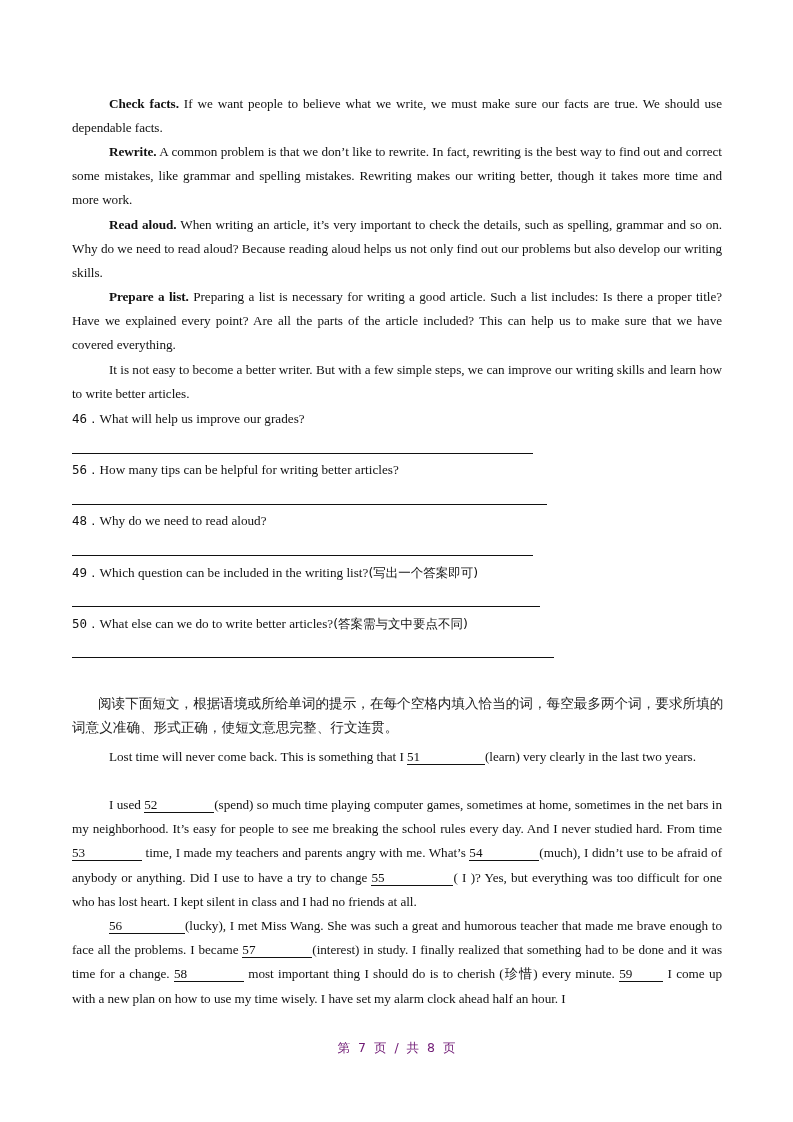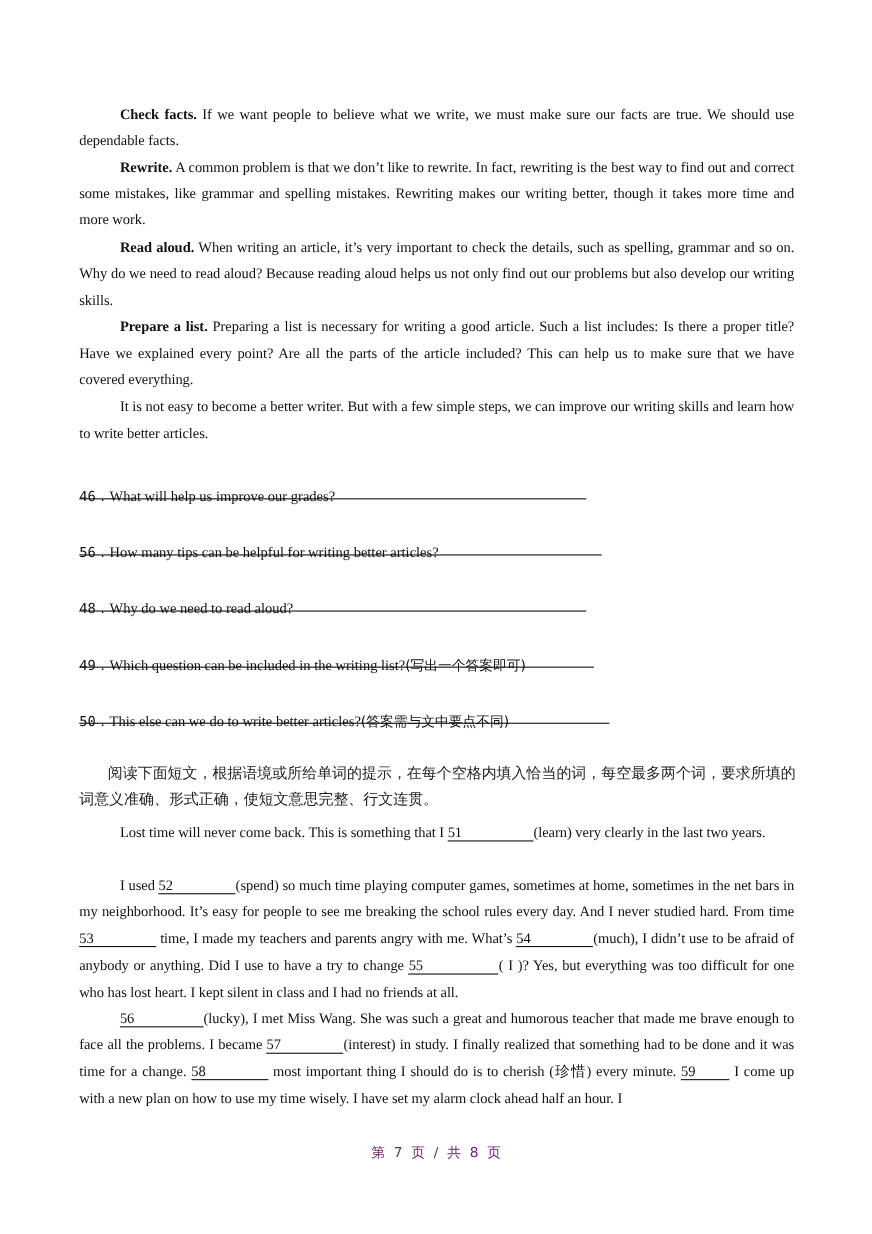--- a/index.html
+++ b/index.html
@@ -11,21 +11,21 @@
   .page { position: absolute; left: 0; top: 0; width: 793px; height: 808px; }
   .p {
     position: absolute; left: 72px; width: 650px;
     font-size: 13.2px; line-height: 24.2px;
     text-align: justify; text-align-last: left;
     letter-spacing: -0.05px;
   }
   .indent { text-indent: 37px; }
   .b { font-weight: bold; }
   .q {
-    position: absolute; left: 72px; font-size: 13.2px; line-height: 18px; white-space: nowrap; margin-top: 32px;
+    position: absolute; left: 72px; font-size: 13.2px; line-height: 18px; white-space: nowrap;
   }
   .qnum { font-family: "DejaVu Sans Mono", "Liberation Mono", monospace; font-size: 12.5px; }
   .cn { font-family: "DejaVu Sans", sans-serif; font-size: 12.5px; }
   .ansline { position: absolute; left: 72px; height: 0; border-top: 1px solid #111; }
   .heading {
     position: absolute; left: 72px; font-size: 14px; font-weight: bold; line-height: 20px;
     font-family: "DejaVu Sans", sans-serif; white-space: nowrap;
   }
   .inst {
     position: absolute; left: 72px; width: 652px; font-size: 13.6px; line-height: 24.2px;
@@ -60,21 +60,21 @@
 
   <div class="q" style="top:461px;"><span class="qnum">56．</span><span>How many tips can be helpful for writing better articles?</span></div>
   <div class="ansline" style="top:504px; width:475px;"></div>
 
   <div class="q" style="top:512px;"><span class="qnum">48．</span><span>Why do we need to read aloud?</span></div>
   <div class="ansline" style="top:555px; width:461px;"></div>
 
   <div class="q" style="top:564px;"><span class="qnum">49．</span><span>Which question can be included in the writing list?</span><span class="cn">(写出一个答案即可)</span></div>
   <div class="ansline" style="top:606px; width:468px;"></div>
 
-  <div class="q" style="top:615px;"><span class="qnum">50．</span><span>This else can we do to write better articles?</span><span class="cn">(答案需与文中要点不同)</span></div>
+  <div class="q" style="top:615px;"><span class="qnum">50．</span><span>What else can we do to write better articles?</span><span class="cn">(答案需与文中要点不同)</span></div>
   <div class="ansline" style="top:657px; width:482px;"></div>
 
 
   <div class="inst" style="top:691px;">阅读下面短文，根据语境或所给单词的提示，在每个空格内填入恰当的词，每空最多两个词，要求所填的词意义准确、形式正确，使短文意思完整、行文连贯。</div>
 
   <div class="p indent" style="top:745px;"><span>Lost time will never come back. This is something that I </span><span class="blank" style="width:78px;">51</span><span>(learn) very clearly in the last two years.</span></div>
 
   <div class="p indent" style="top:793px;"><span>I used </span><span class="blank" style="width:70px;">52</span><span>(spend) so much time playing computer games, sometimes at home, sometimes in the net bars in my neighborhood. It’s easy for people to see me breaking the school rules every day. And I never studied hard. From time </span><span class="blank" style="width:70px;">53</span><span> time, I made my teachers and parents angry with me. What’s </span><span class="blank" style="width:70px;">54</span><span>(much), I didn’t use to be afraid of anybody or anything. Did I use to have a try to change </span><span class="blank" style="width:82px;">55</span><span>( I )? Yes, but everything was too difficult for one who has lost heart. I kept silent in class and I had no friends at all.</span></div>
 
   <div class="p indent" style="top:914px;"><span class="blank" style="width:76px;">56</span><span>(lucky), I met Miss Wang. She was such a great and humorous teacher that made me brave enough to face all the problems. I became </span><span class="blank" style="width:70px;">57</span><span>(interest) in study. I finally realized that something had to be done and it was time for a change. </span><span class="blank" style="width:70px;">58</span><span> most important thing I should do is to cherish (珍惜) every minute. </span><span class="blank" style="width:44px; text-align:left;">59</span><span> I come up with a new plan on how to use my time wisely. I have set my alarm clock ahead half an hour. I</span></div>

